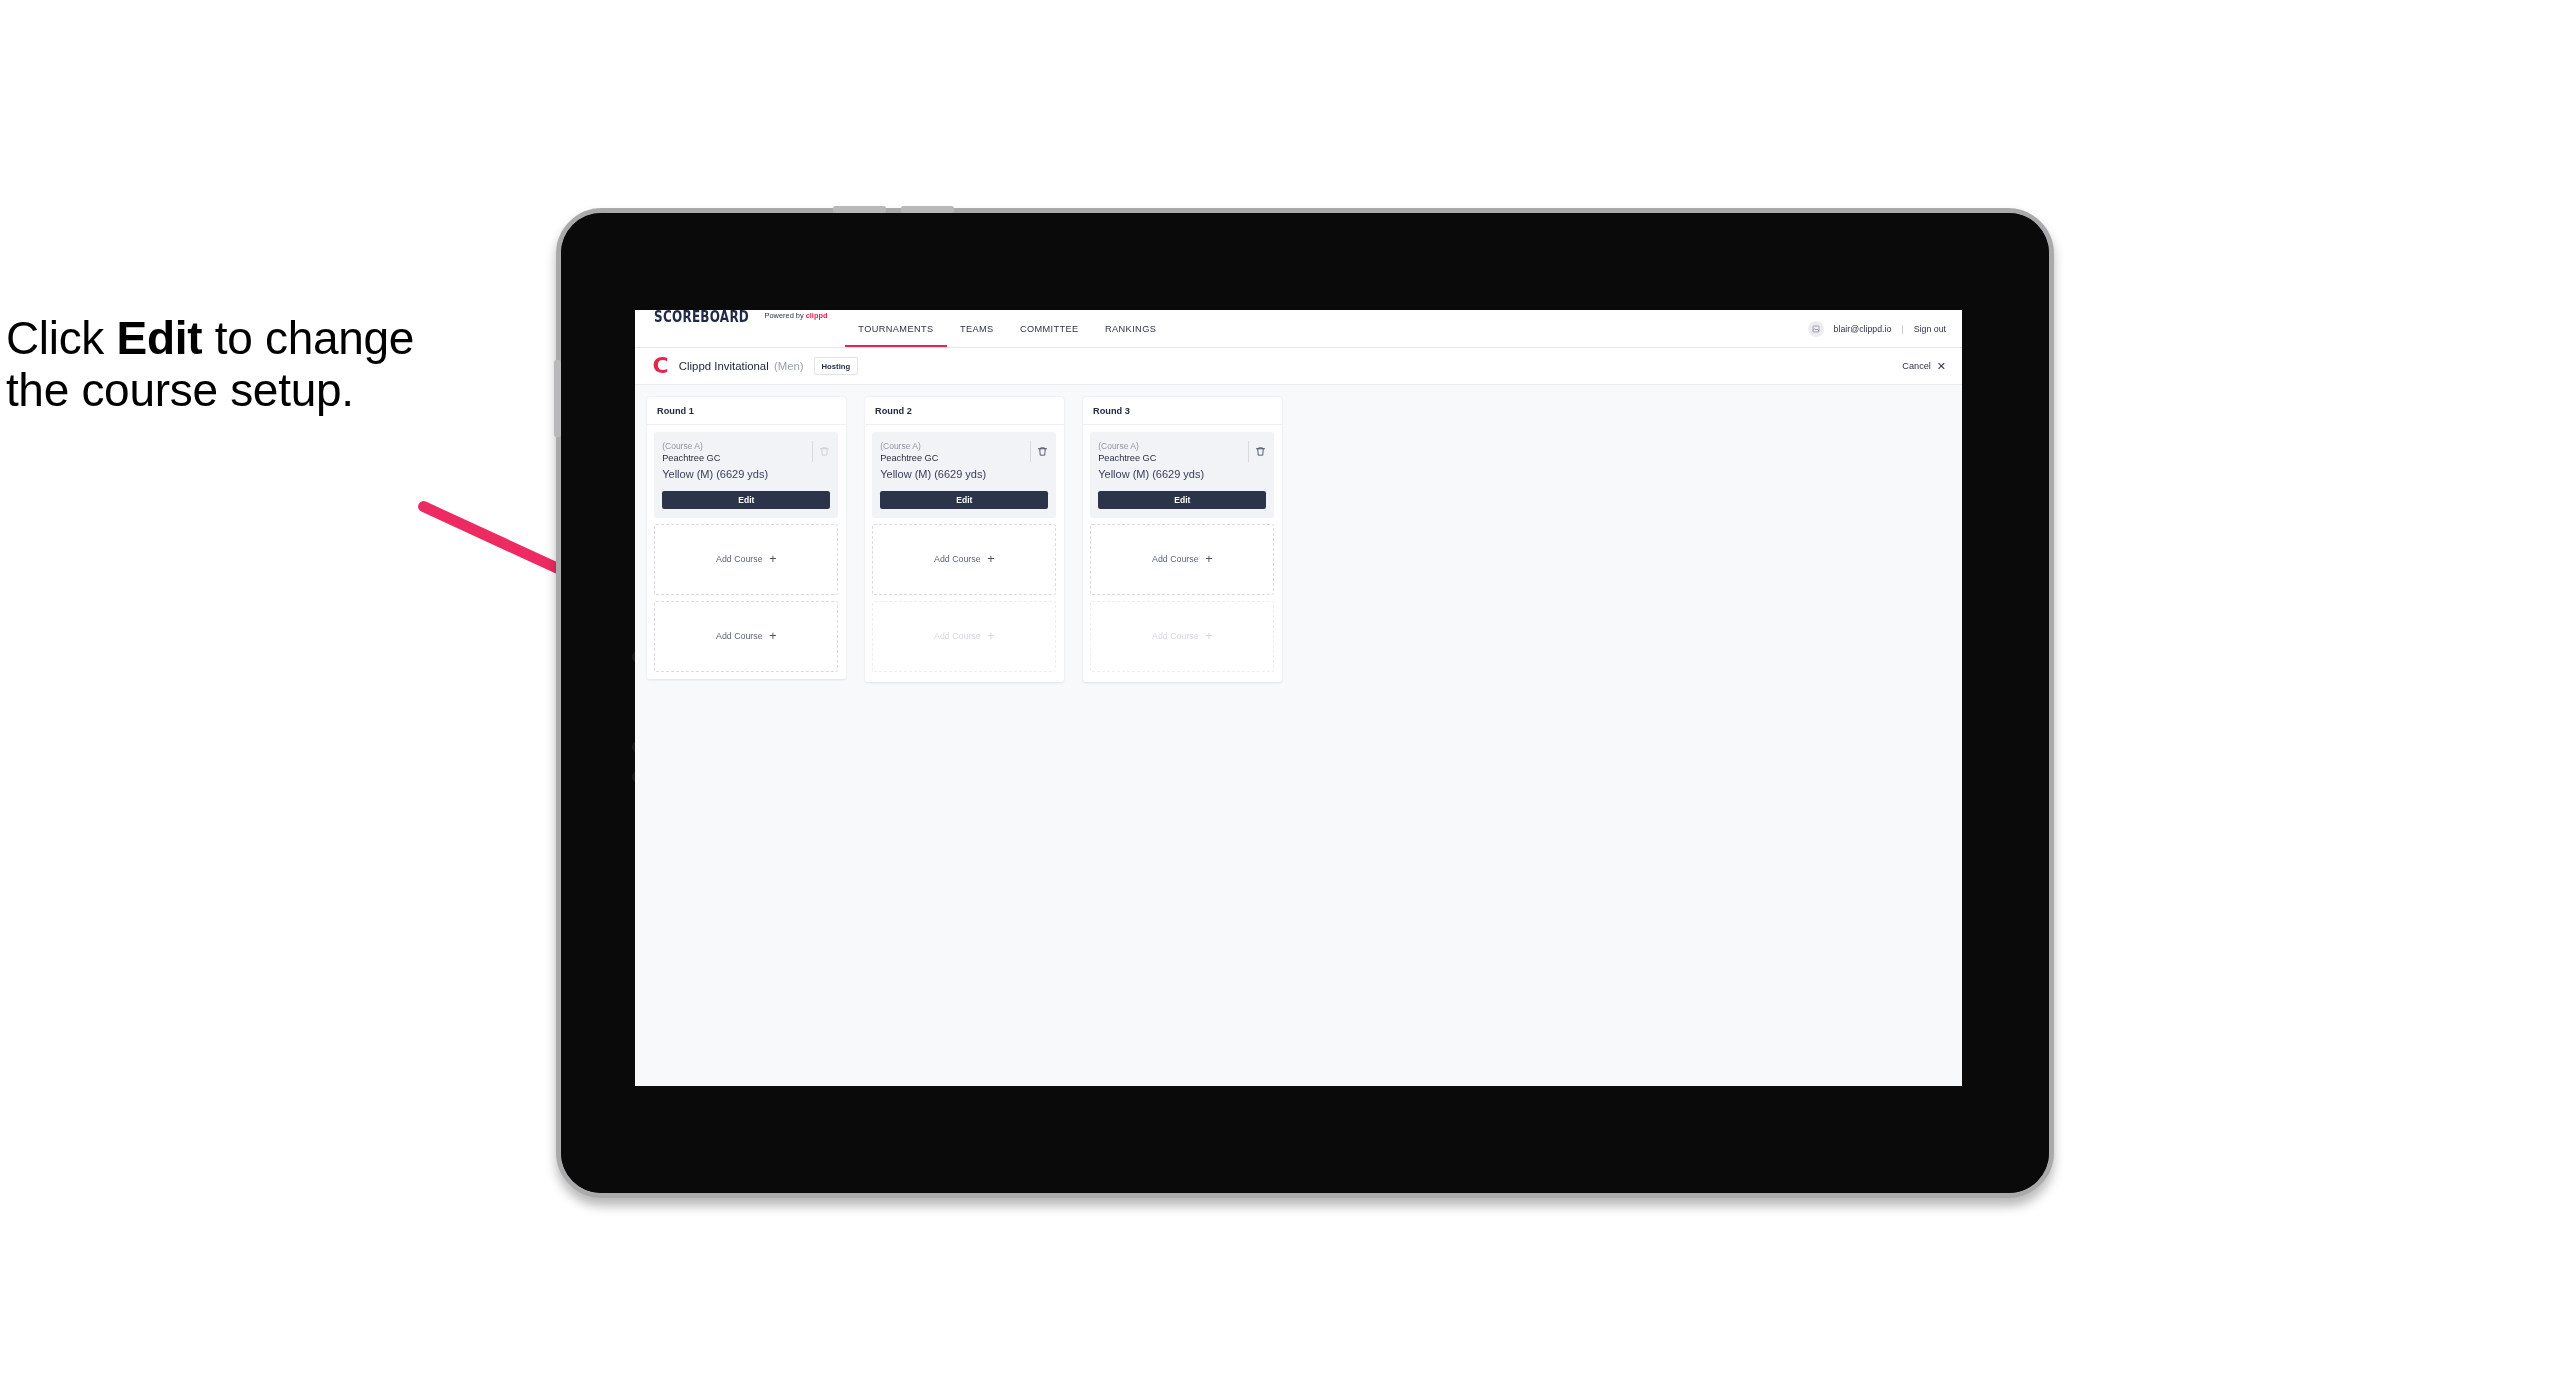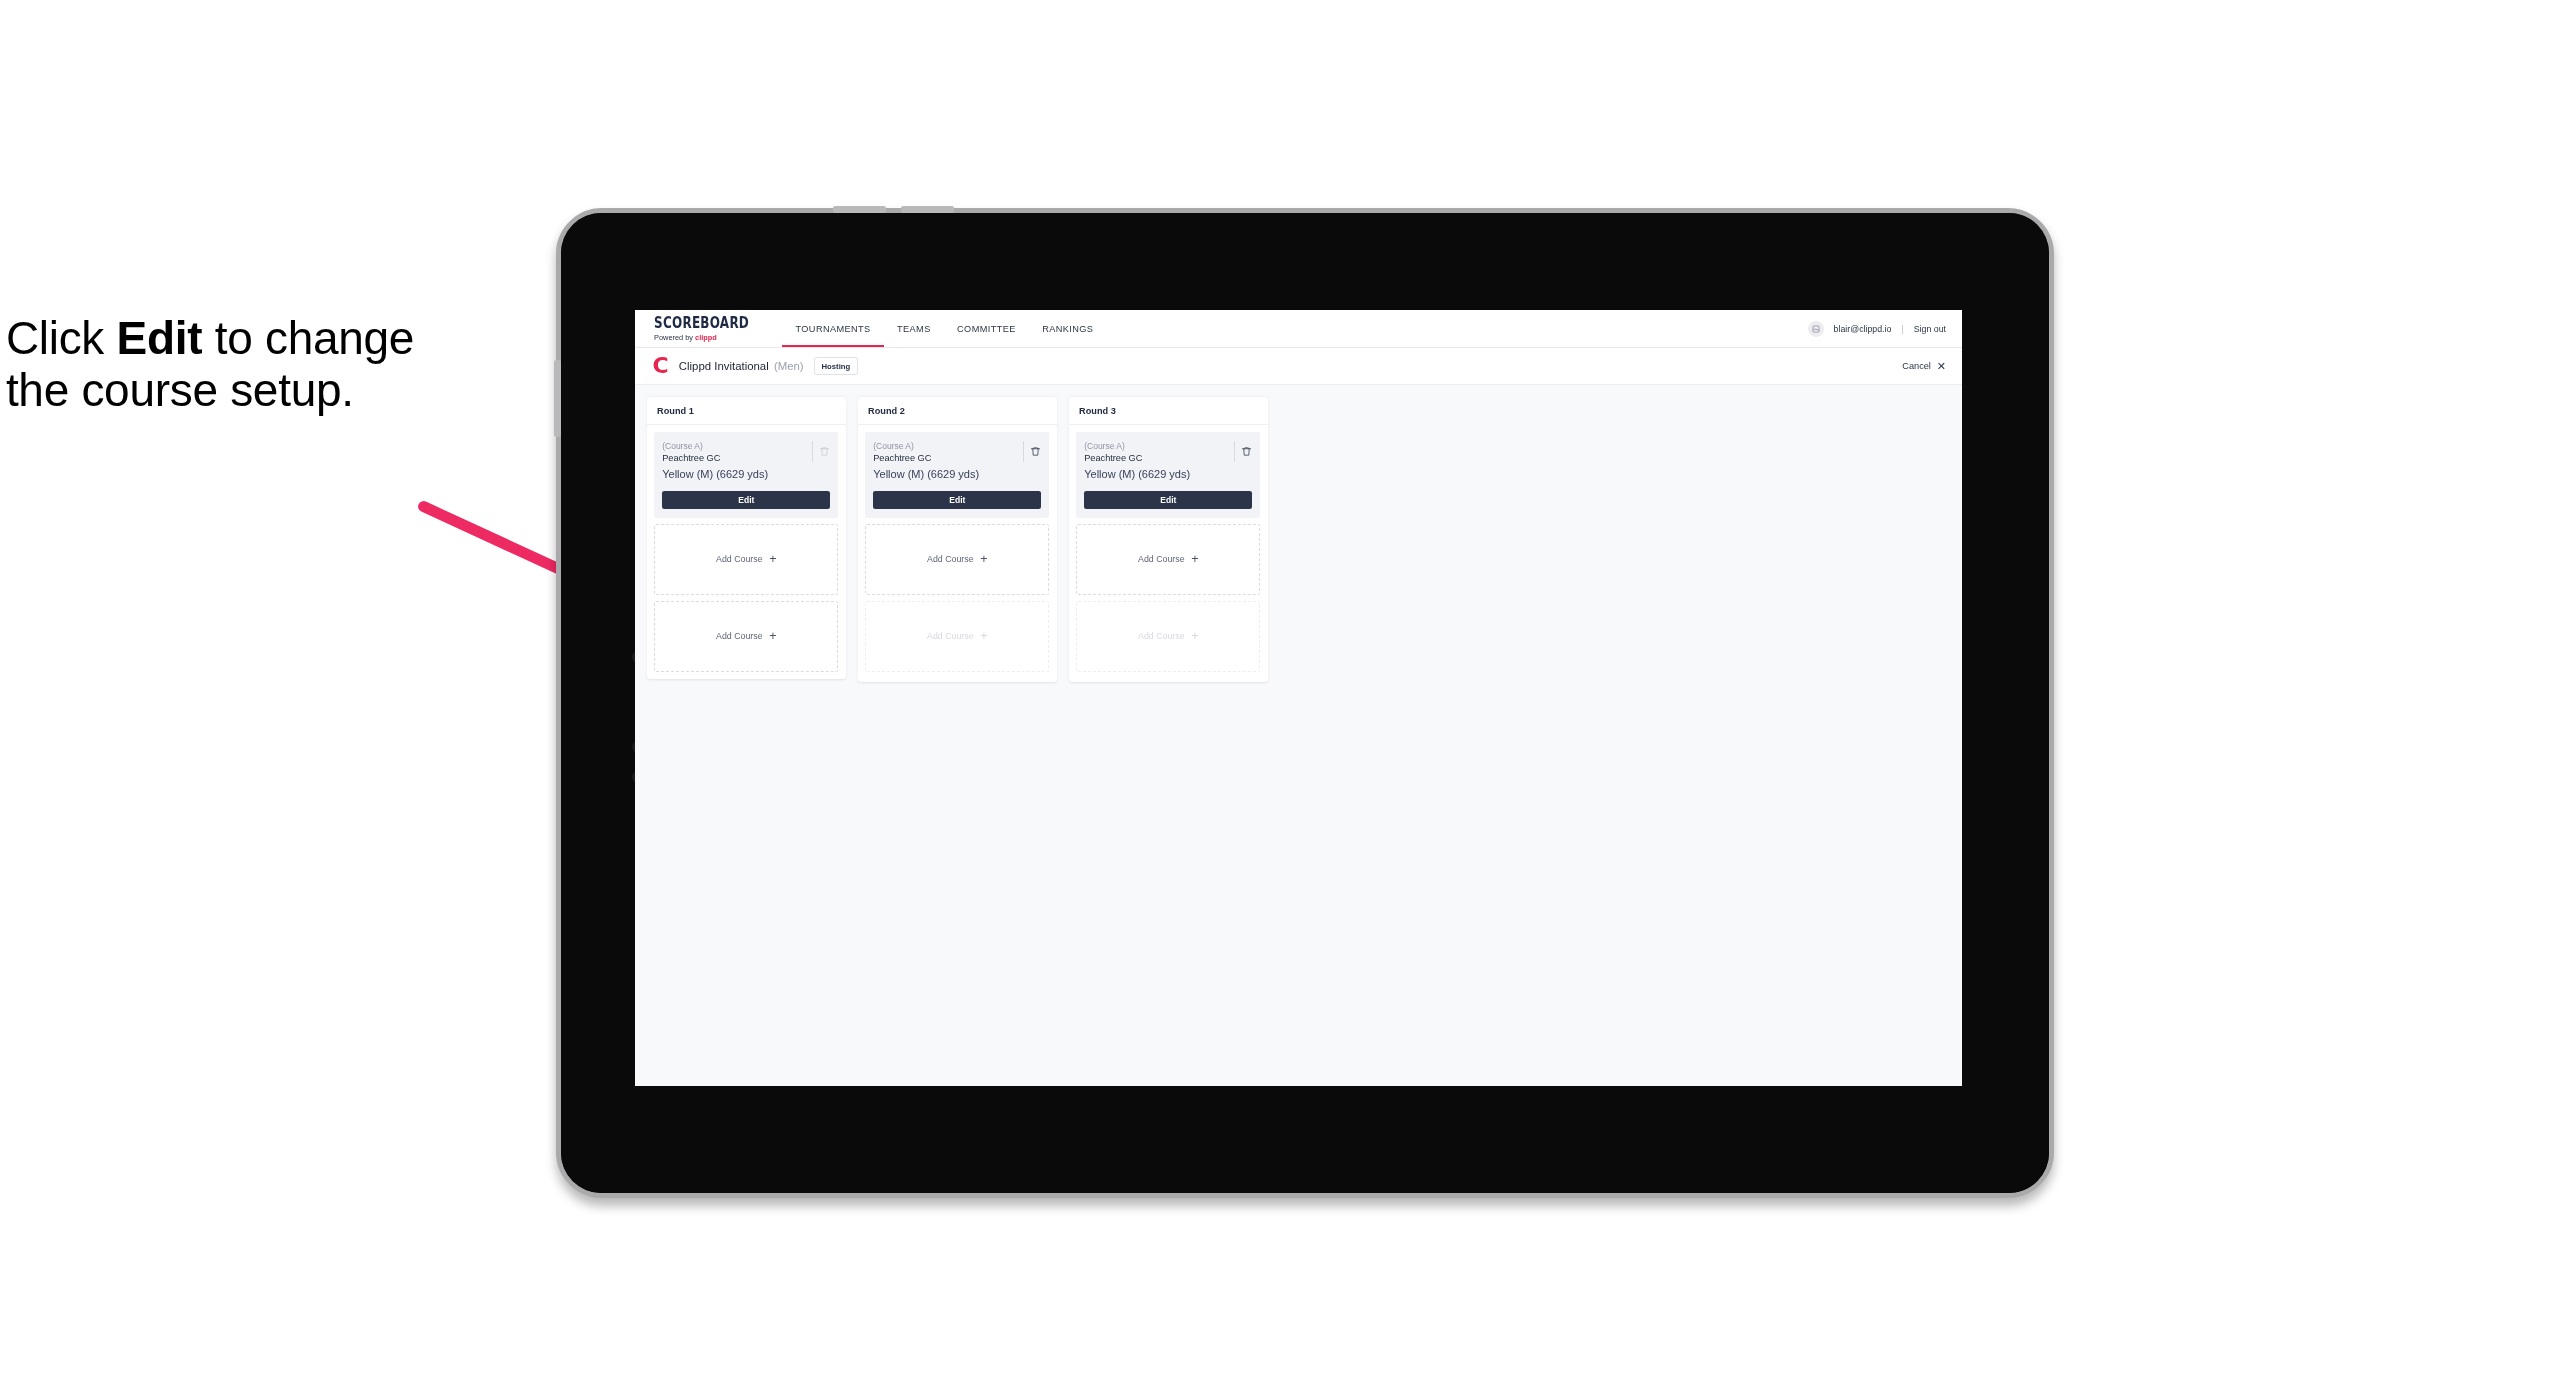--- a/index.html
+++ b/index.html
@@ -68,21 +68,21 @@
   }
 
   
   .topnav {
     height: 38px; background: #ffffff;
     display: flex; align-items: stretch;
     border-bottom: 0.7px solid #e6e8ec;
     position: relative;
   }
   .brand {
-    display: flex; flex-direction: column; justify-content: center;
+    display: flex; flex-direction: row; justify-content: flex-end;
     padding: 0 11.8px 0 19px;
   }
   .brand-title {
     font-family: "Liberation Sans Narrow", "DejaVu Sans Condensed", "Liberation Sans", sans-serif;
     font-weight: 700; font-size: 15.5px; letter-spacing: 0.3px;
     color: #1f2a44; line-height: 1;
     transform: scaleX(0.86); transform-origin: left center;
   }
   .brand-sub {
     font-size: 7.4px; color: #2b3245; margin-top: 2.2px; line-height: 1;
@@ -147,21 +147,21 @@
   }
   .tab {
     font-size: 9.2px; color: #c3c8d4; padding: 4.4px 10.3px;
     border-radius: 2.9px; white-space: nowrap; cursor: pointer;
   }
   .tab.active {
     background: #ffffff; color: #1e2637; font-weight: 700;
   }
 
   
-  .board { padding: 11.8px 0 0 11.8px; display: flex; align-items: flex-start; gap: 12px; }
+  .board { padding: 11.8px 0 0 11.8px; display: flex; align-items: flex-start; gap: 19px; }
   .round-col {
     width: 199px; background: #ffffff; border-radius: 2.9px;
     box-shadow: 0 0.7px 2.2px rgba(25,32,56,0.10);
     padding: 0 0 7.4px 0;
   }
   .round-col.tall { padding-bottom: 10.3px; }
   .round-head {
     padding: 8.8px 10.3px 8px 10.3px; font-size: 9.2px; font-weight: 700;
     color: #232b40; border-bottom: 0.7px solid #eef0f4;
   }

